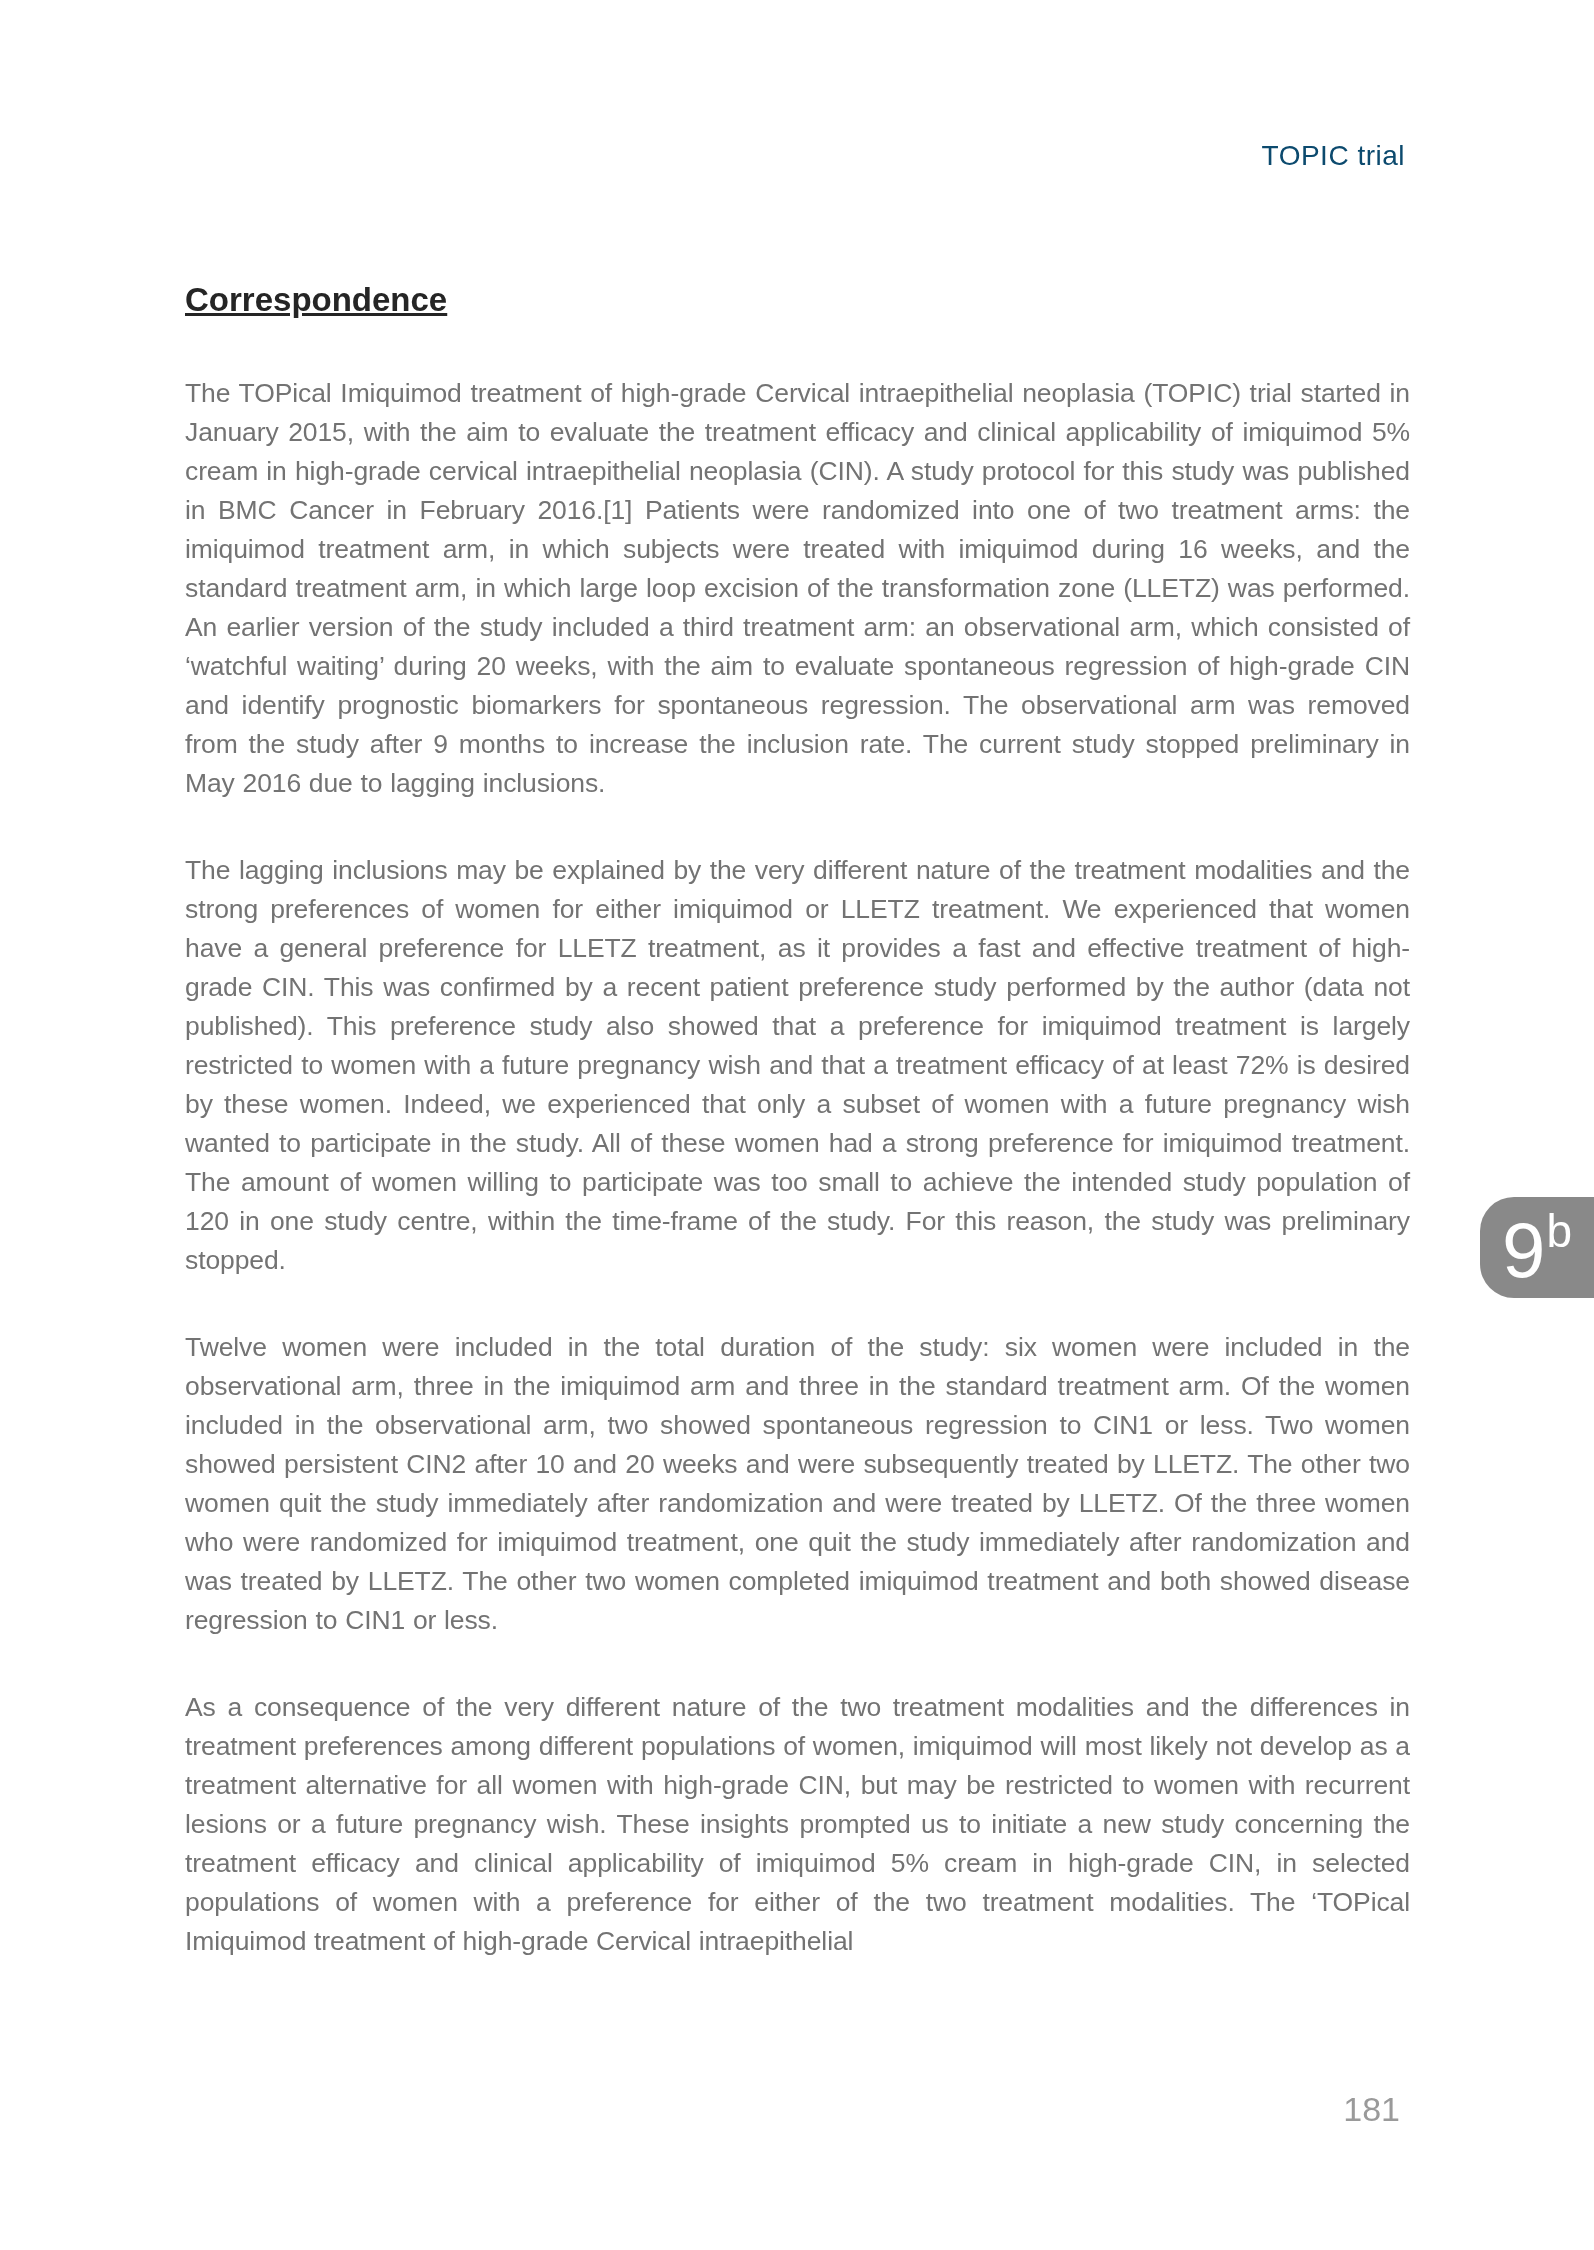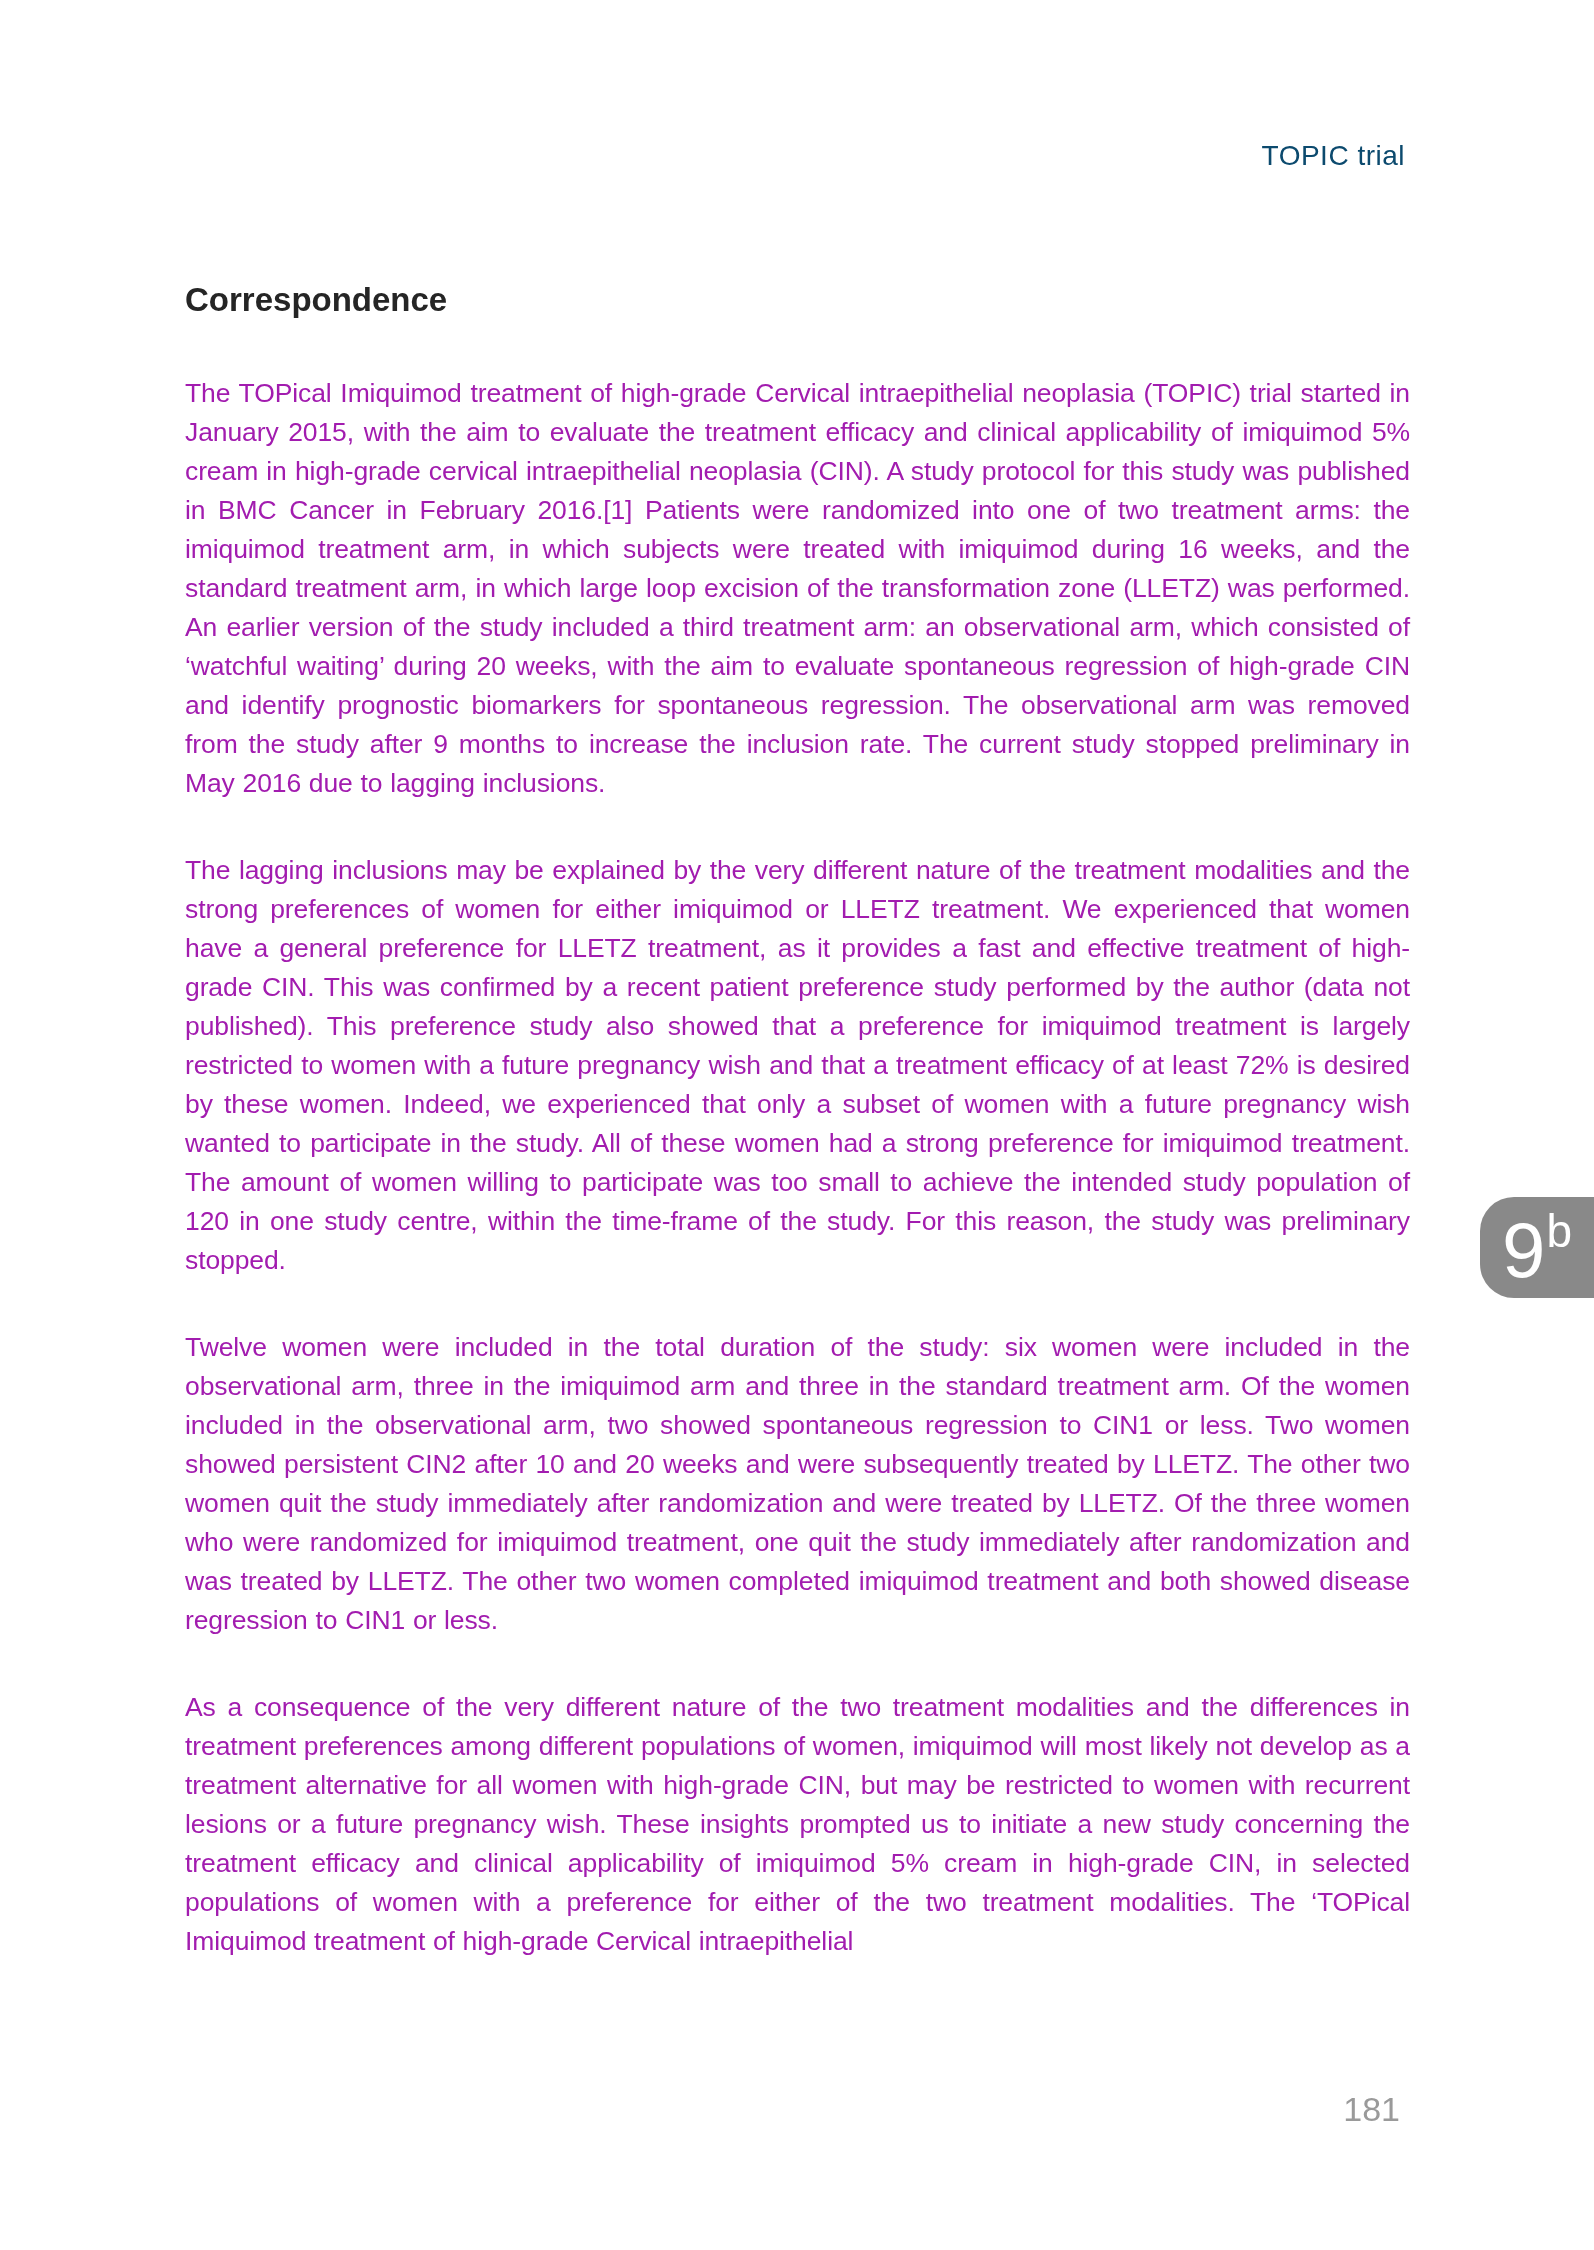--- a/index.html
+++ b/index.html
@@ -30,29 +30,30 @@
     top: 281px;
     width: 1225px;
   }
 
   .content h1 {
     margin: 0 0 55px 0;
     font-size: 33px;
     font-weight: 700;
     color: #252525;
     letter-spacing: 0px;
+    text-decoration: underline;
   }
 
   .content p {
     margin: 0 0 48px 0;
     font-size: 26.5px;
     line-height: 39px;
     text-align: justify;
     text-align-last: left;
-    color: #a21caf;
+    color: #737373;
     letter-spacing: -0.1px;
     word-spacing: 0.5px;
   }
 
   .chapter-tab {
     position: absolute;
     top: 1197px;
     right: 0;
     width: 114px;
     height: 101px;

